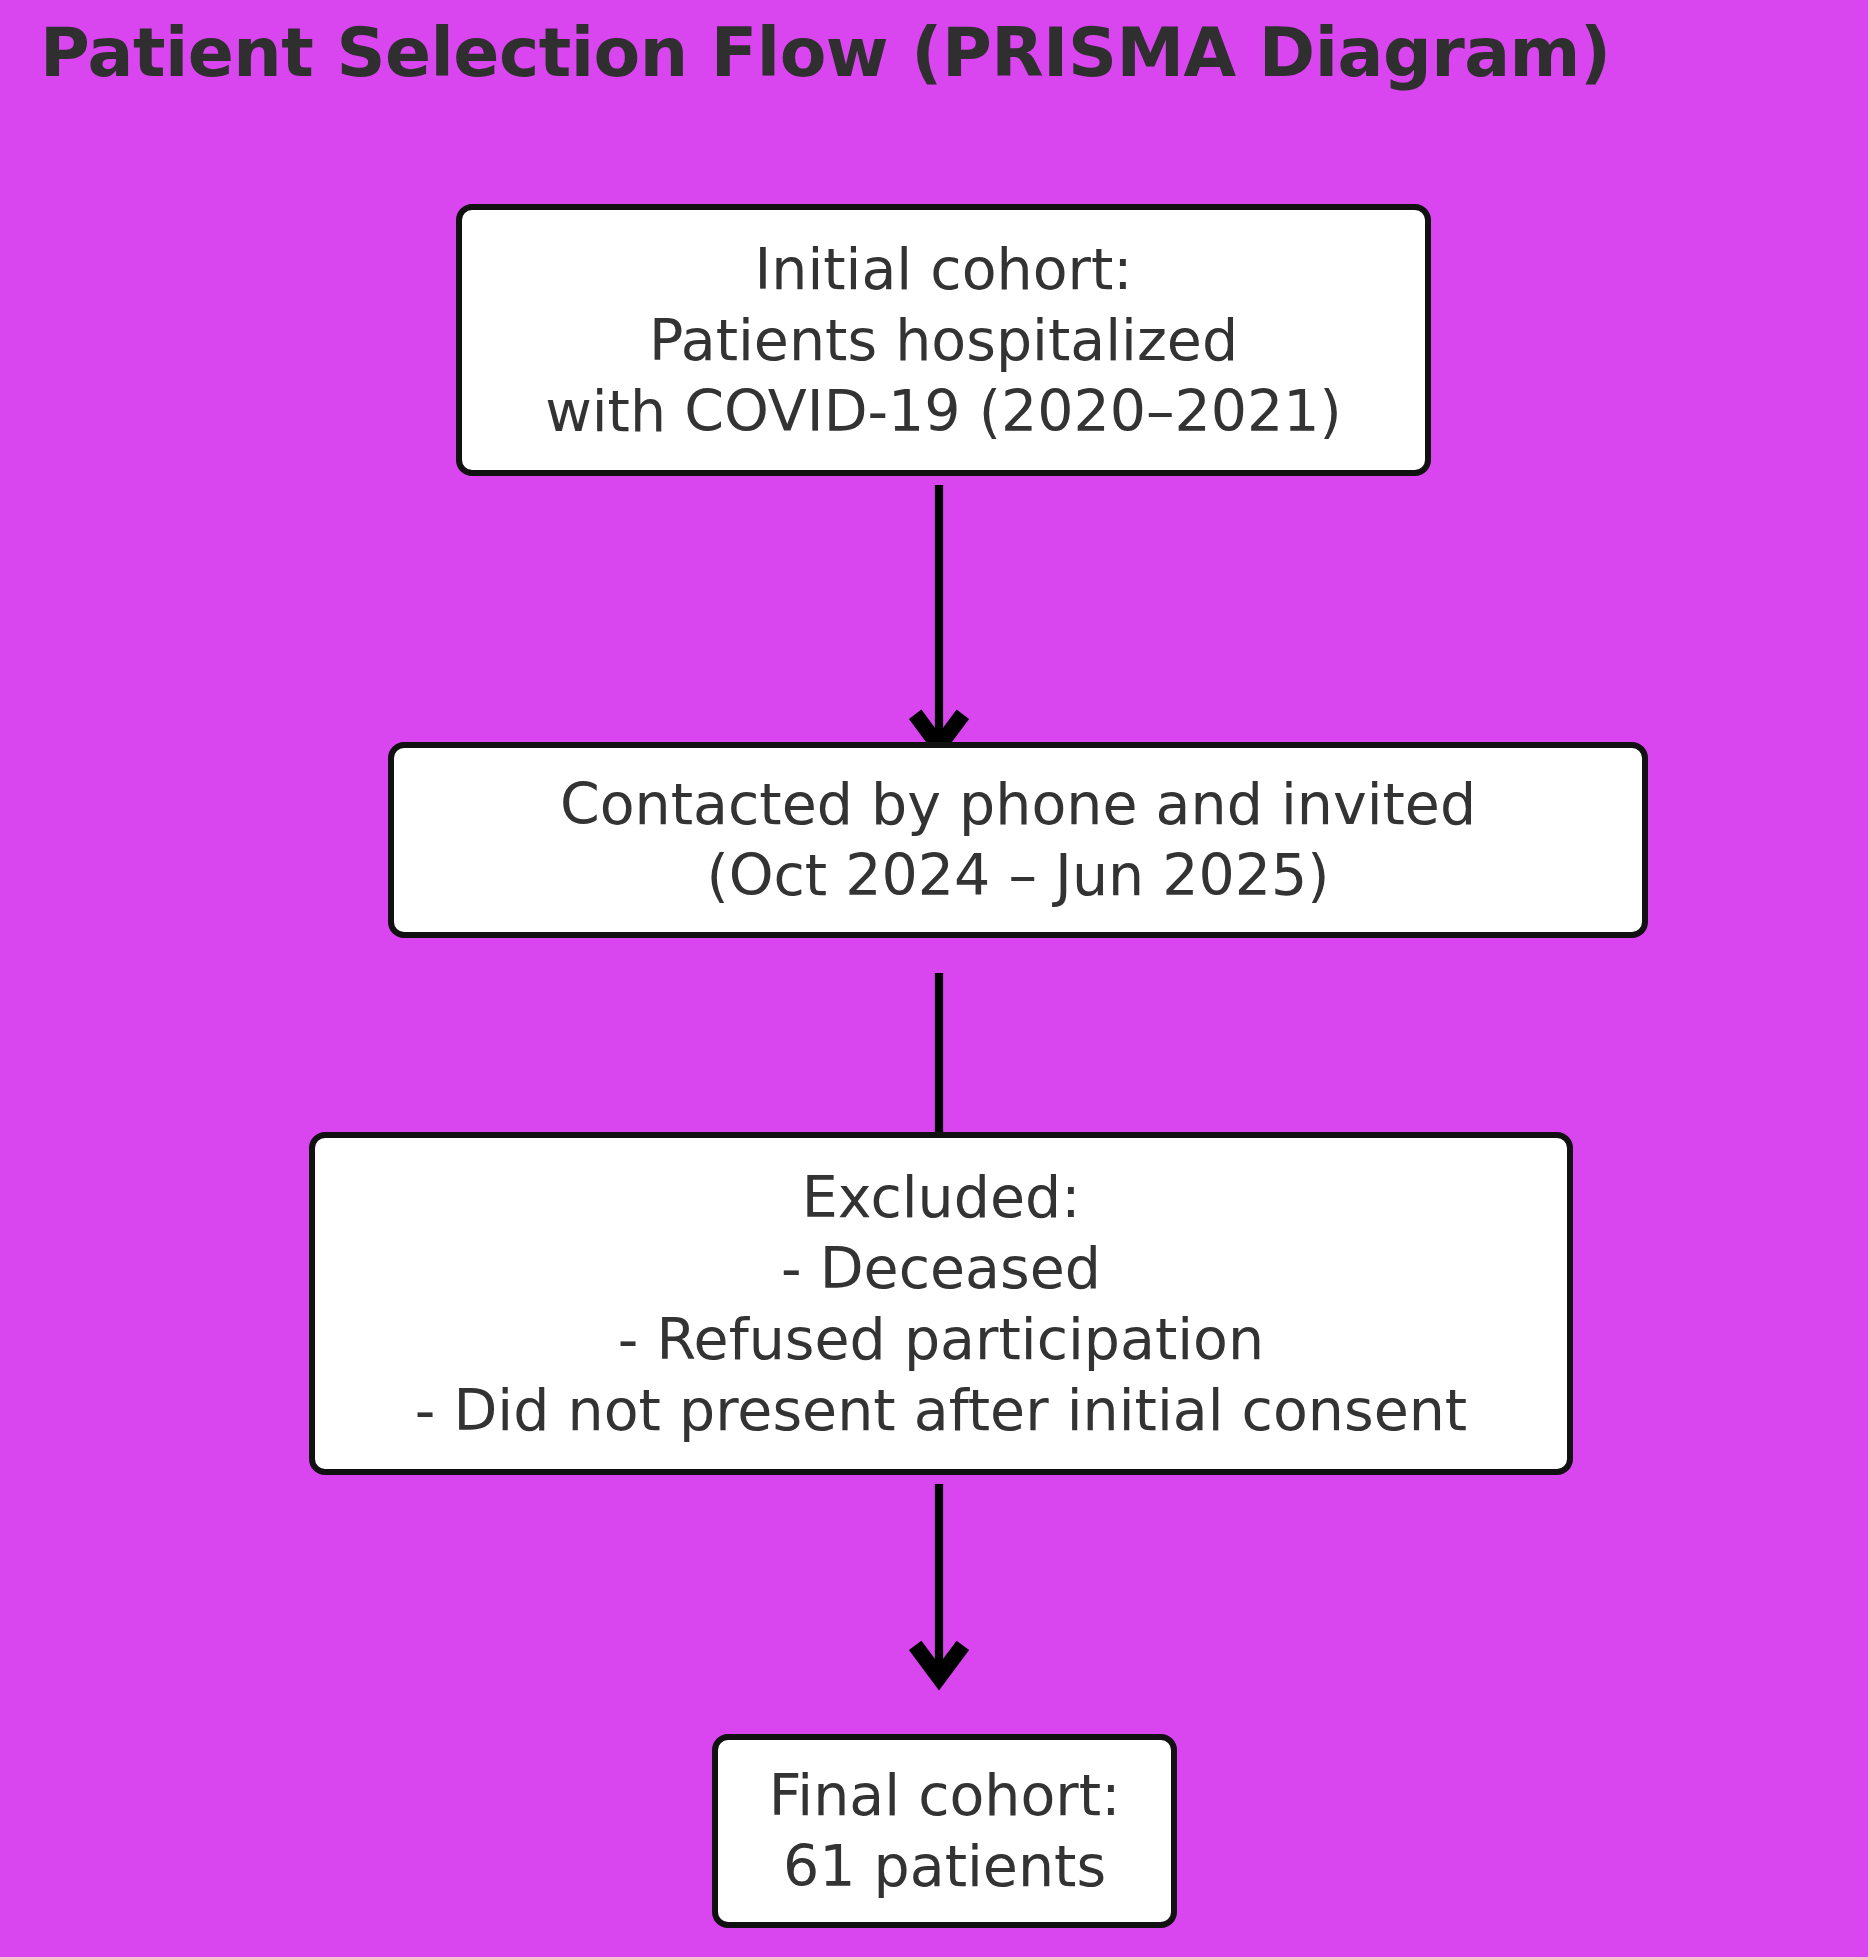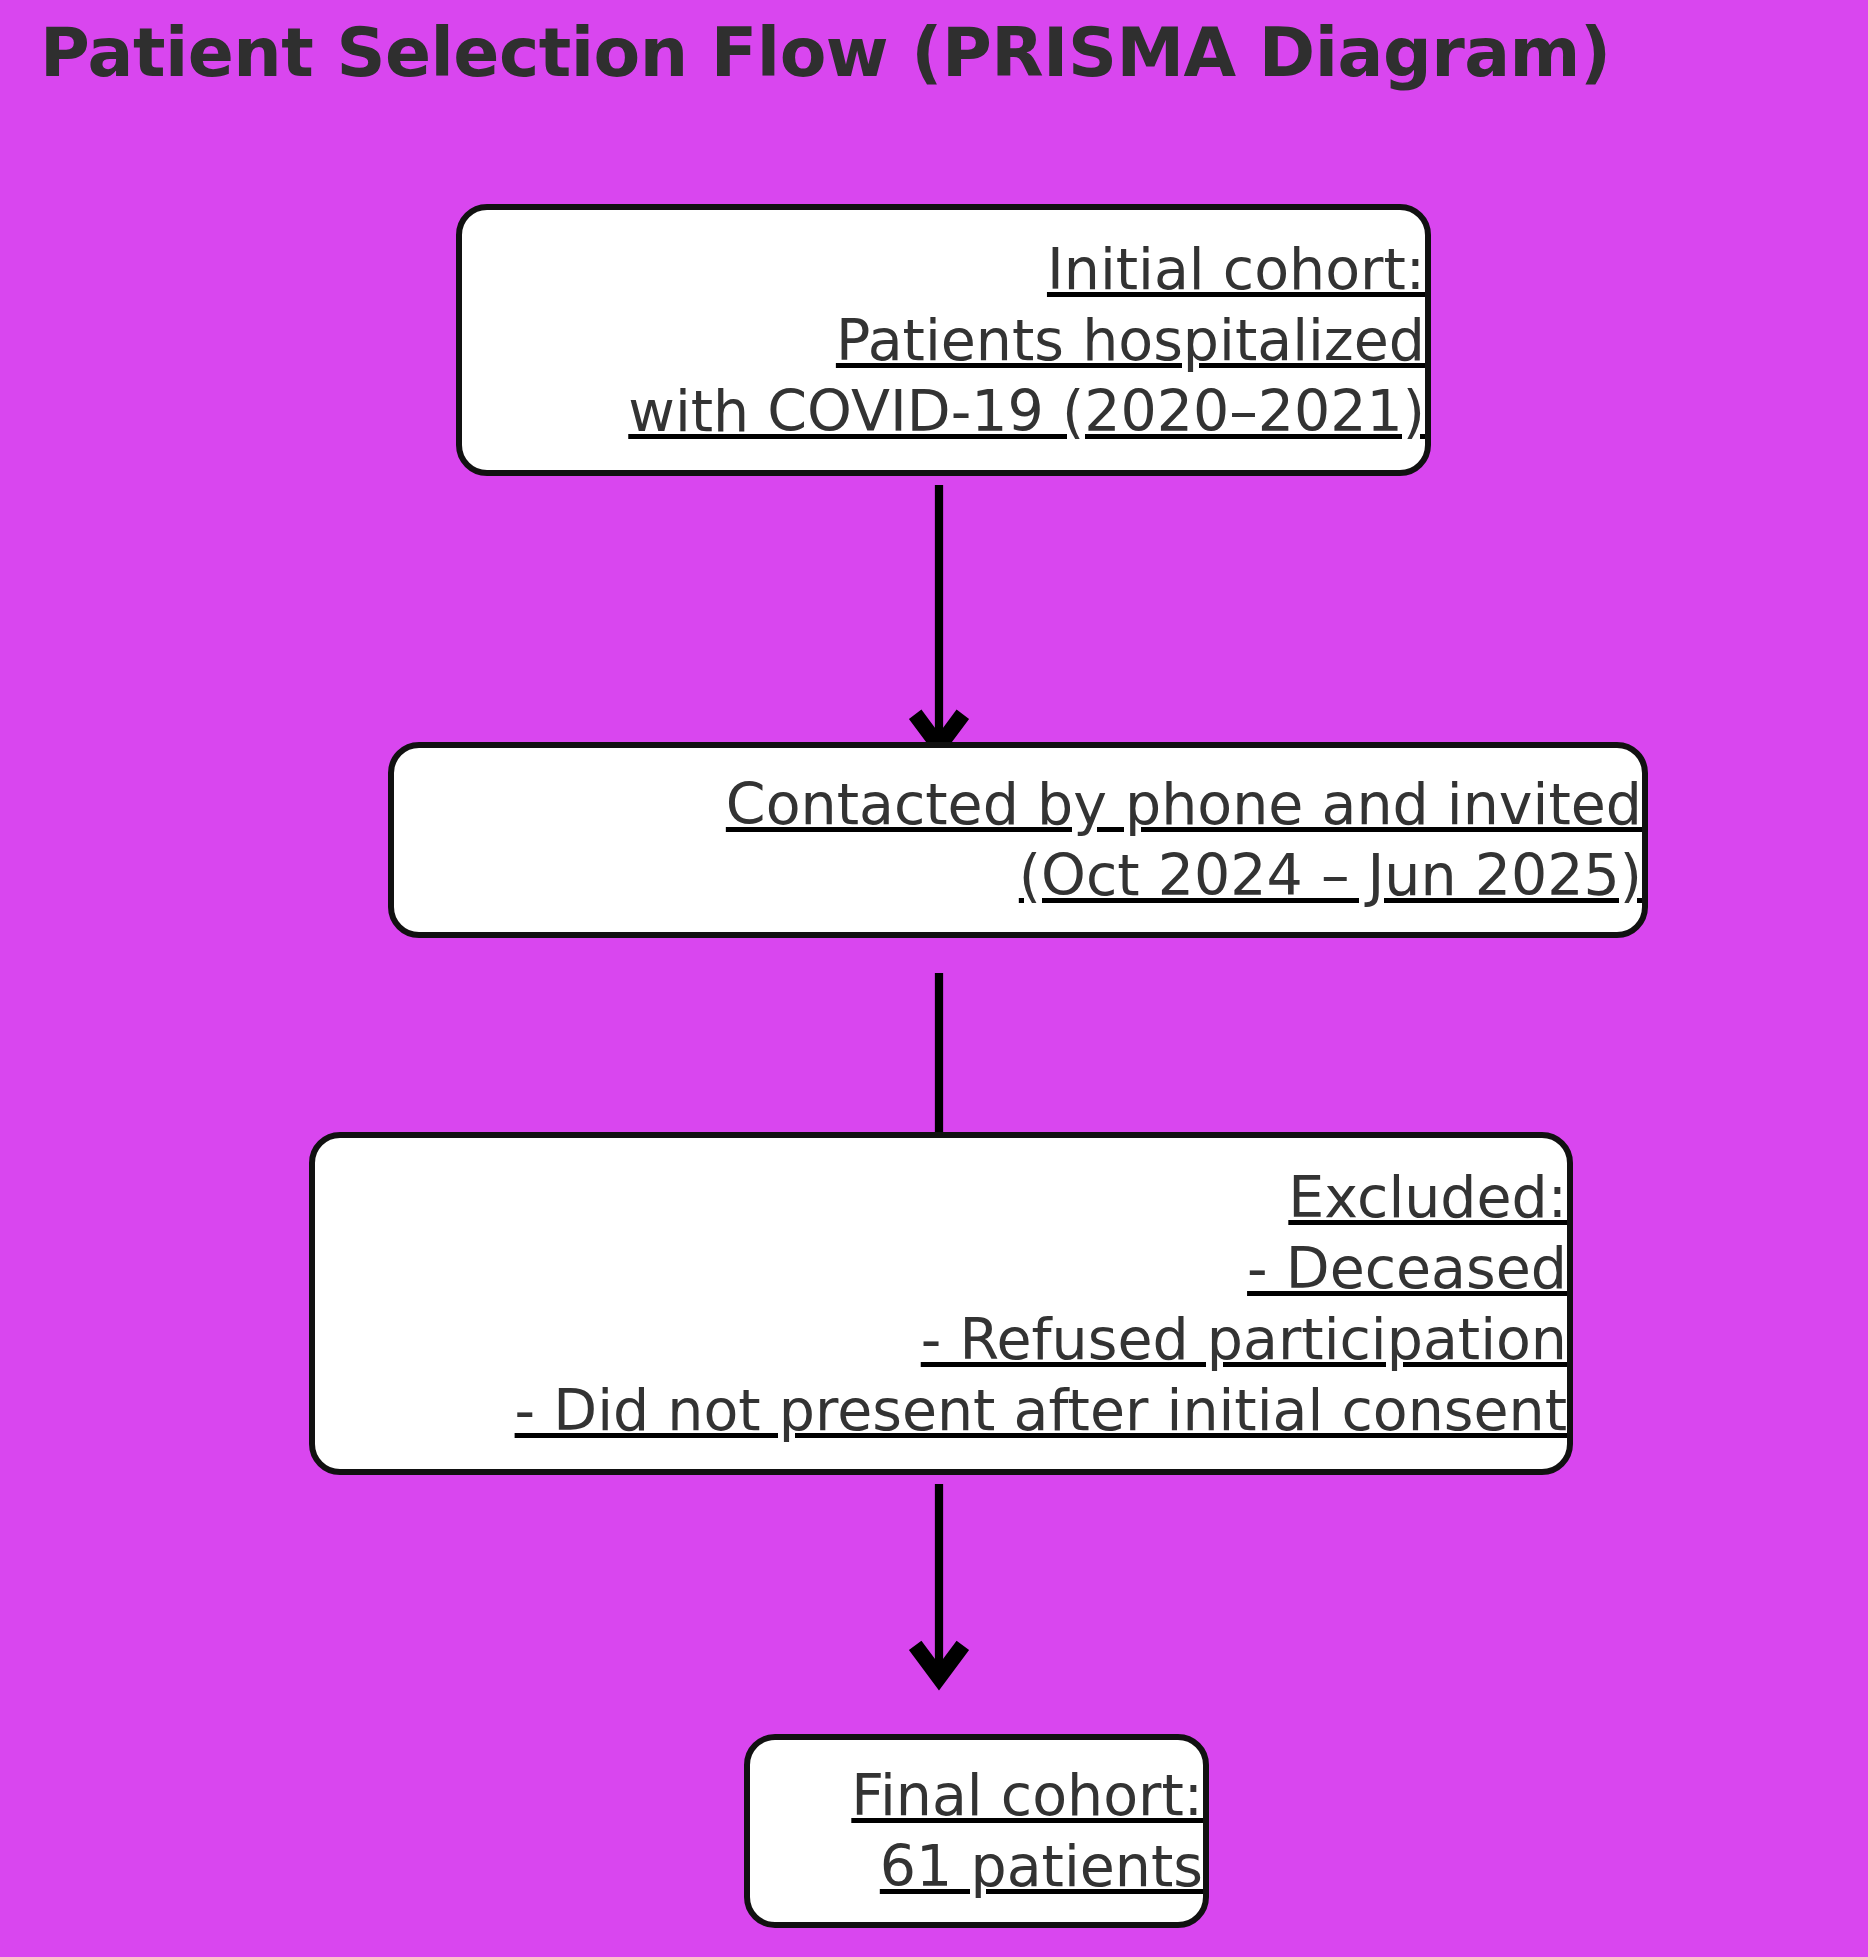--- a/index.html
+++ b/index.html
@@ -32,41 +32,40 @@
     line-height: 1.05;
     white-space: nowrap;
   }
 
   
   .flow-box {
     position: absolute;
     box-sizing: border-box;
     background: #ffffff;
     border: 6.4px solid #111111;
-    border-radius: 31px;
+    border-radius: 16px;
     display: flex;
     flex-direction: column;
-    align-items: flex-end;
+    align-items: center;
     justify-content: center;
     z-index: 3;
-    text-decoration: underline;
   }
   .flow-box .line {
     font-family: "DejaVu Sans", sans-serif;
     font-size: 57px;
     line-height: 71px;
     color: #333333;
     white-space: nowrap;
     text-align: center;
   }
 
   #box-initial-cohort   { left: 456px;  top: 204px;  width: 975px; height: 272px; }
   #box-contacted        { left: 388px;  top: 742px;  width: 1260px; height: 196px; }
   #box-excluded         { left: 309px;  top: 1132px; width: 1264px; height: 343px; }
-  #box-final-cohort     { left: 712px;  top: 1734px; width: 465px;  height: 194px; margin-left: 32px; }
+  #box-final-cohort     { left: 712px;  top: 1734px; width: 465px;  height: 194px; }
 
   
   .arrow {
     position: absolute;
     z-index: 1;
     overflow: visible;
   }
   .arrow svg { display: block; }
 
   .arrow-line {

